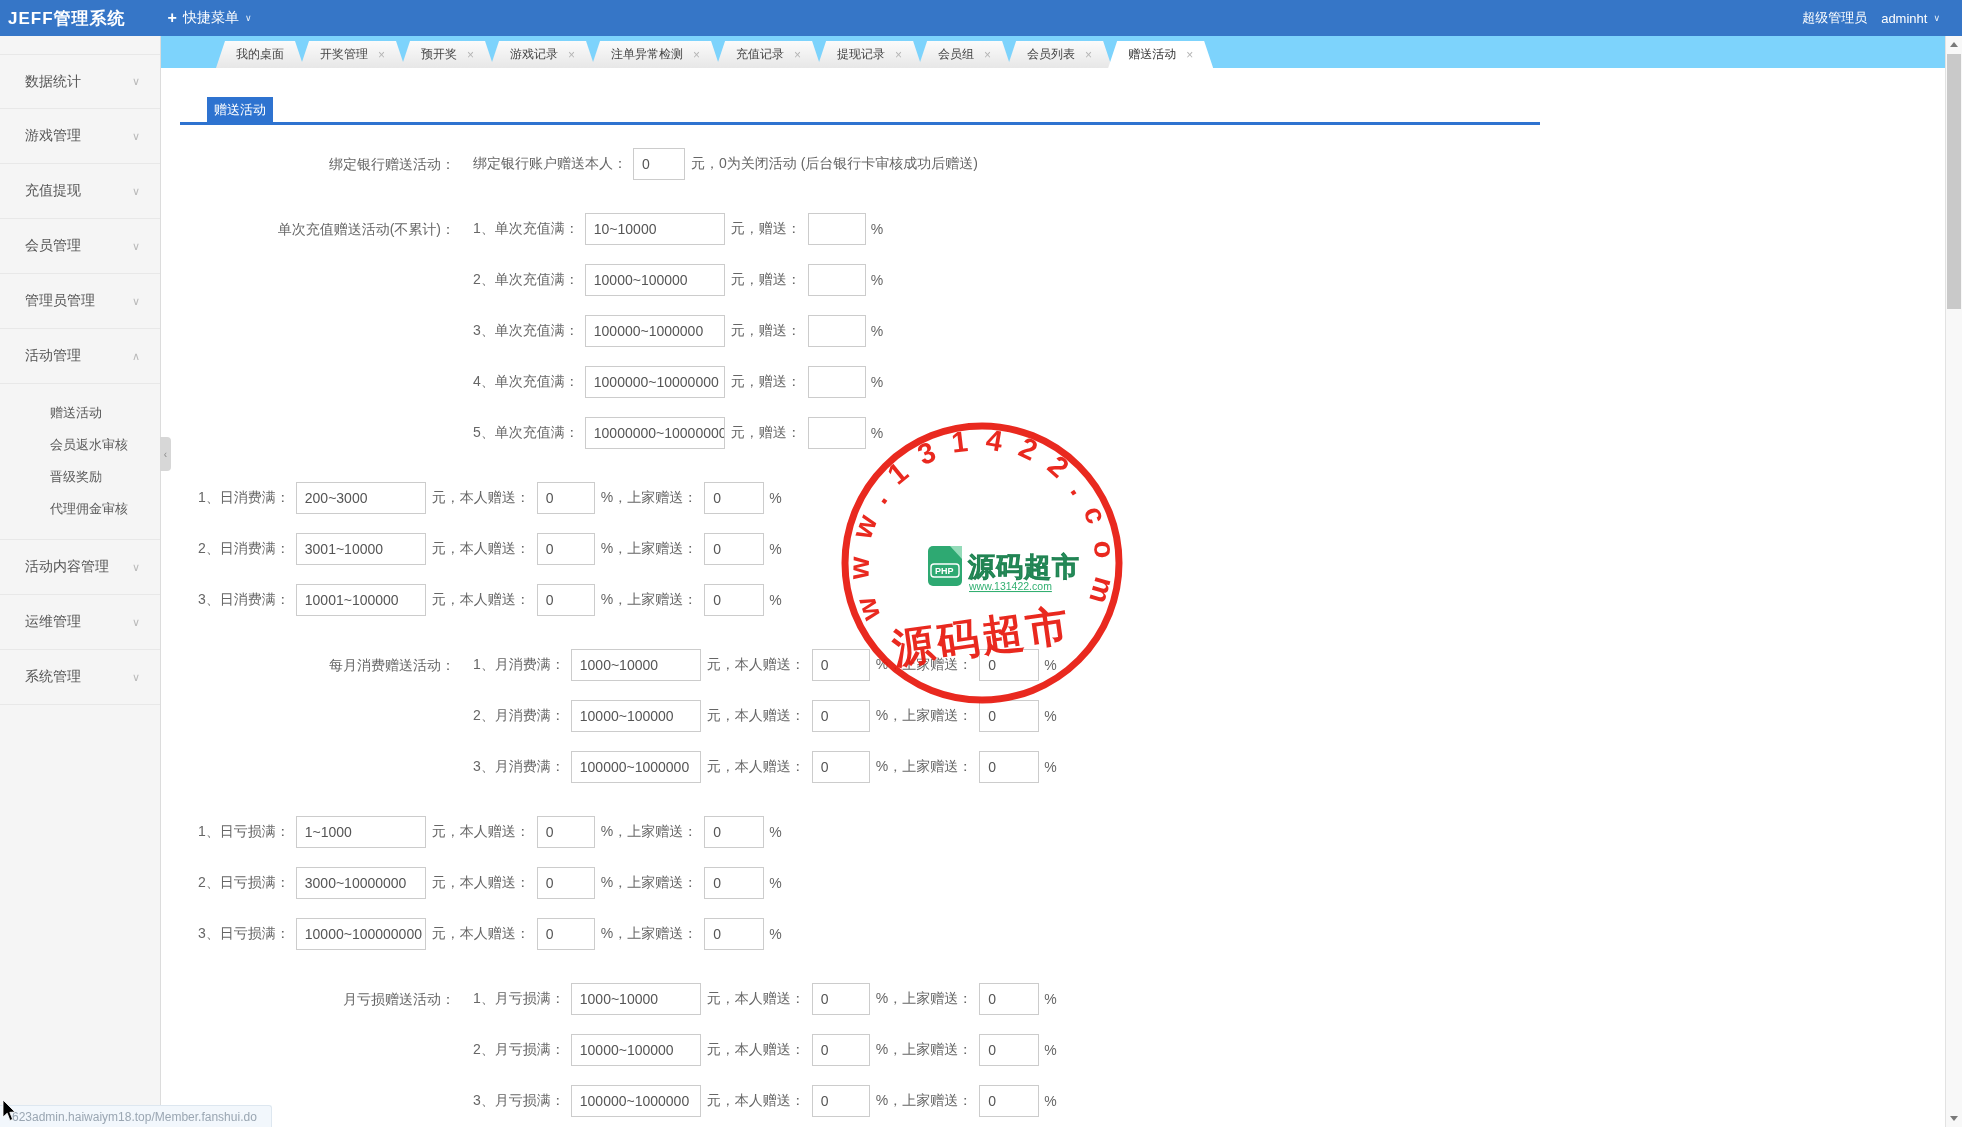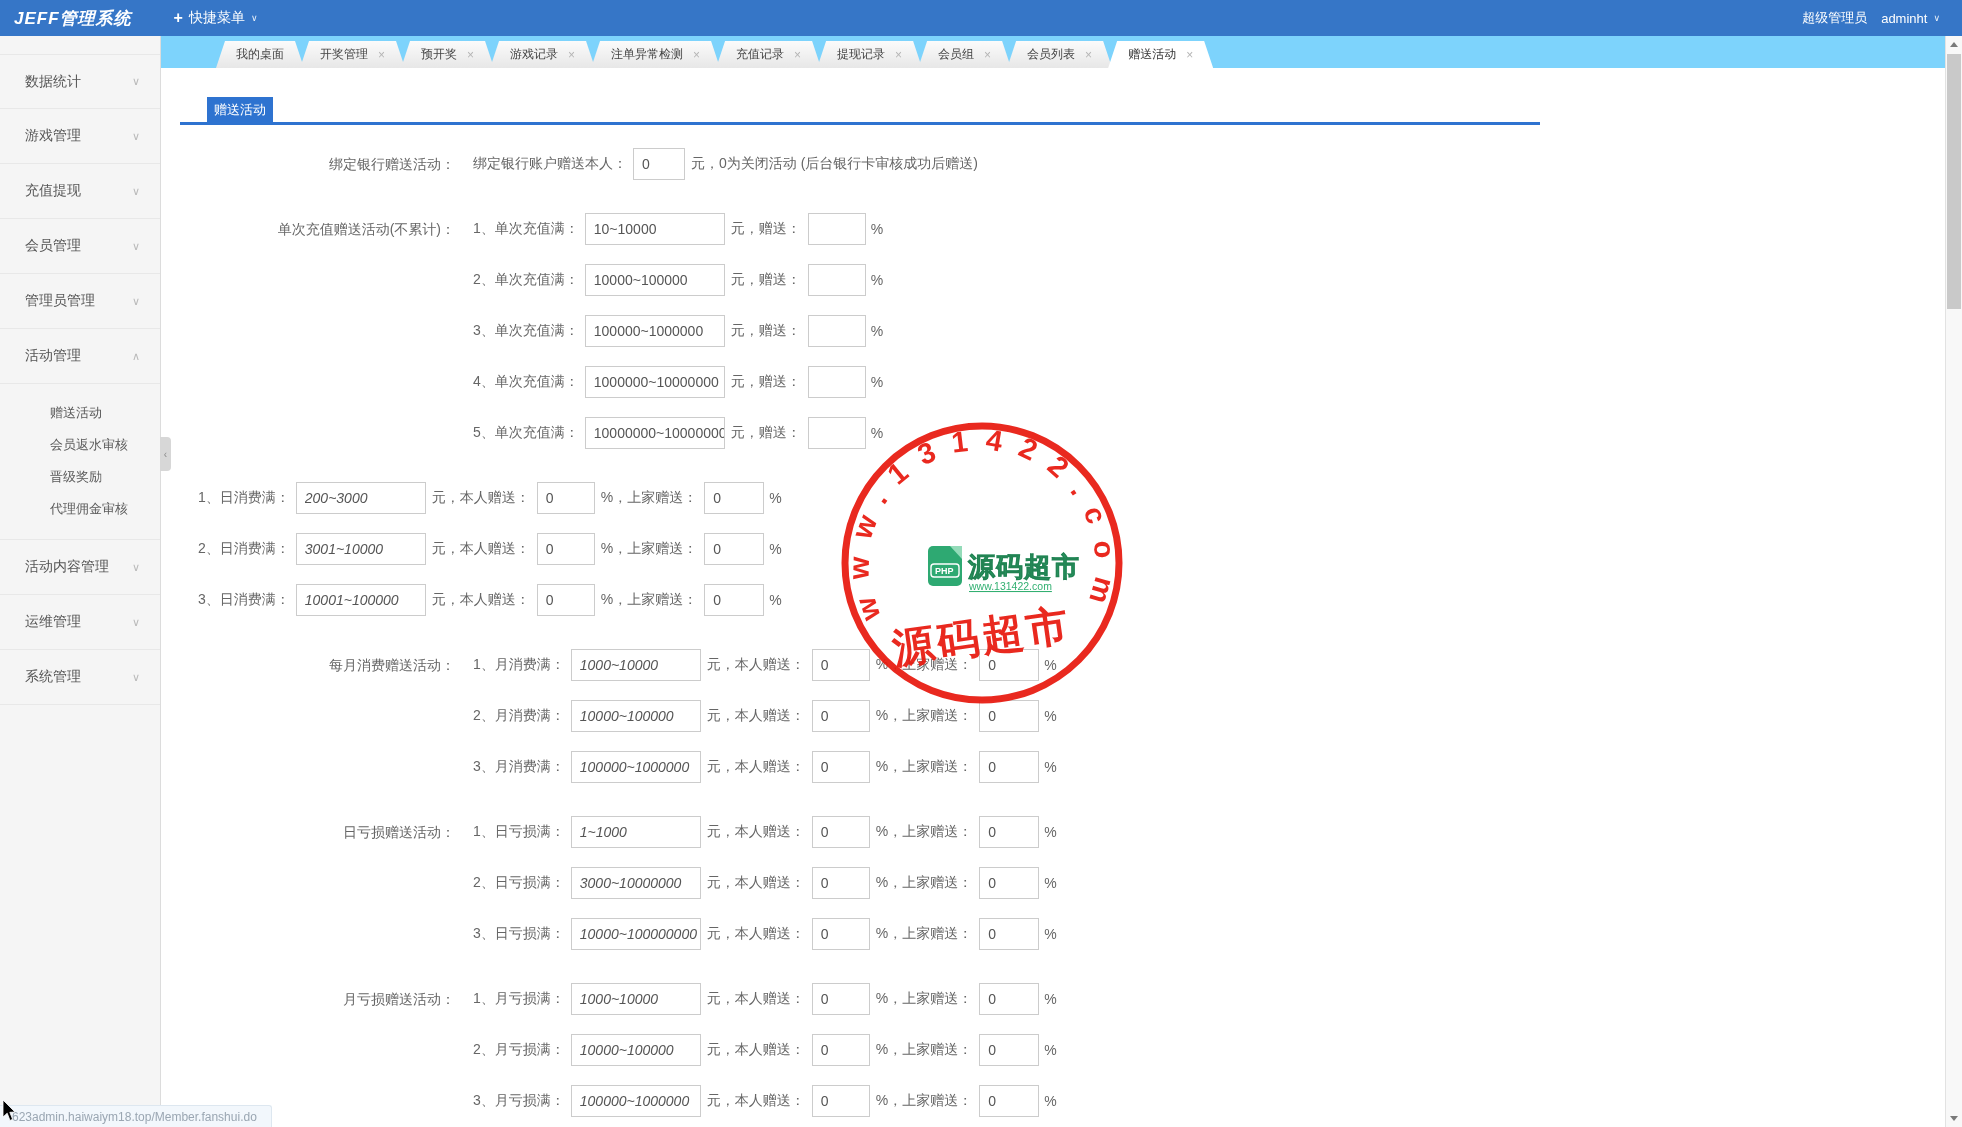--- a/index.html
+++ b/index.html
@@ -3,21 +3,21 @@
 <meta charset="utf-8">
 <style>
   * { margin:0; padding:0; box-sizing:border-box; }
   html,body { width:1962px; height:1127px; overflow:hidden; background:#fff;
               font-family:"Liberation Sans","DejaVu Sans",sans-serif; }
   body { position:relative; }
 
   
   .topbar { position:absolute; left:0; top:0; width:1962px; height:36px;
             background:#3676c7; display:flex; align-items:center; color:#fff; z-index:30; }
-  .brand { font-size:17px; font-weight:bold; margin-left:14px; letter-spacing:1px;font-style:italic; }
+  .brand { font-size:17px; font-weight:bold; margin-left:8px; letter-spacing:1px; }
   .quickmenu { display:flex; align-items:center; margin-left:42px; font-size:14px; cursor:default; }
   .quickmenu .plus { font-size:16px; font-weight:bold; margin-right:6px; }
   .chev-sm { font-size:9px; margin-left:6px; opacity:.9; }
   .topbar-right { margin-left:auto; margin-right:22px; display:flex; align-items:center; font-size:13px; }
   .topbar-right .role { margin-right:14px; }
 
   
   .tabstrip { position:absolute; left:161px; top:36px; width:1784px; height:32px;
               background:#7dd3fc; display:flex; align-items:flex-end; z-index:20; }
   .tab { display:inline-flex; align-items:center; height:27px; padding:0 20px;
@@ -55,21 +55,21 @@
   .glabel { width:275px; text-align:right; font-size:14px; color:#666; line-height:32px; white-space:nowrap; }
   .rows { margin-left:18px; }
   .frow { display:flex; align-items:center; height:32px; margin-bottom:19px;
           font-size:14px; color:#666; white-space:nowrap; }
   .prefix { margin-right:6px; }
   .frow input { height:32px; border:1px solid #ccc; font-size:14px; color:#555;
                 padding-left:8px; background:#fff; outline:none;
                 font-family:"Liberation Sans","DejaVu Sans",sans-serif; }
   input.bindval { width:52px; }
   .g-recharge input.range { width:140px; }
-  .g-consume  input.range { width:130px;font-style:italic; }
+  .g-consume  input.range { width:130px; }
   input.pct  { width:58px; }
   input.pct2 { width:60px; }
   .mid, .mid2 { margin:0 7px 0 6px; }
   .suffix { margin-left:5px; }
 
   
   .stamp { position:absolute; left:832px; top:413px; z-index:40; opacity:.93; pointer-events:none; }
 
   
   .scrollbar { position:absolute; right:0; top:36px; width:17px; height:1091px;
@@ -307,21 +307,20 @@
             <input class="range" type="text" value="100000~1000000" style="">
             <span class="mid">元，本人赠送：</span>
             <input class="pct" type="text" value="0" style="">
             <span class="mid2">%，上家赠送：</span>
             <input class="pct2" type="text" value="0" style="">
             <span class="suffix">%</span>
           </div>
         </div>
       </div>
       <div class="group g-consume">
-        <div class="glabel">日亏损赠送活动：</div>
         <div class="rows">
           <div class="frow">
             <span class="prefix">1、日亏损满：</span>
             <input class="range" type="text" value="1~1000" style="">
             <span class="mid">元，本人赠送：</span>
             <input class="pct" type="text" value="0" style="">
             <span class="mid2">%，上家赠送：</span>
             <input class="pct2" type="text" value="0" style="">
             <span class="suffix">%</span>
           </div>

